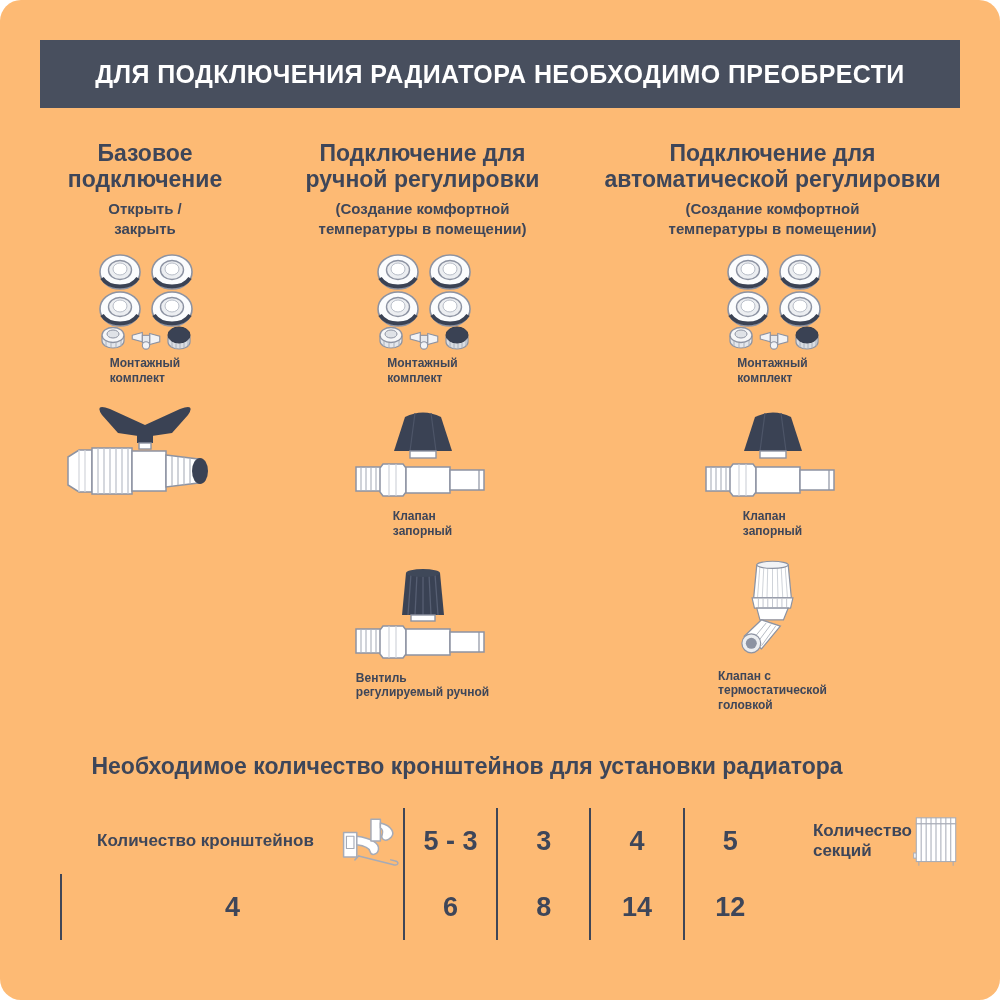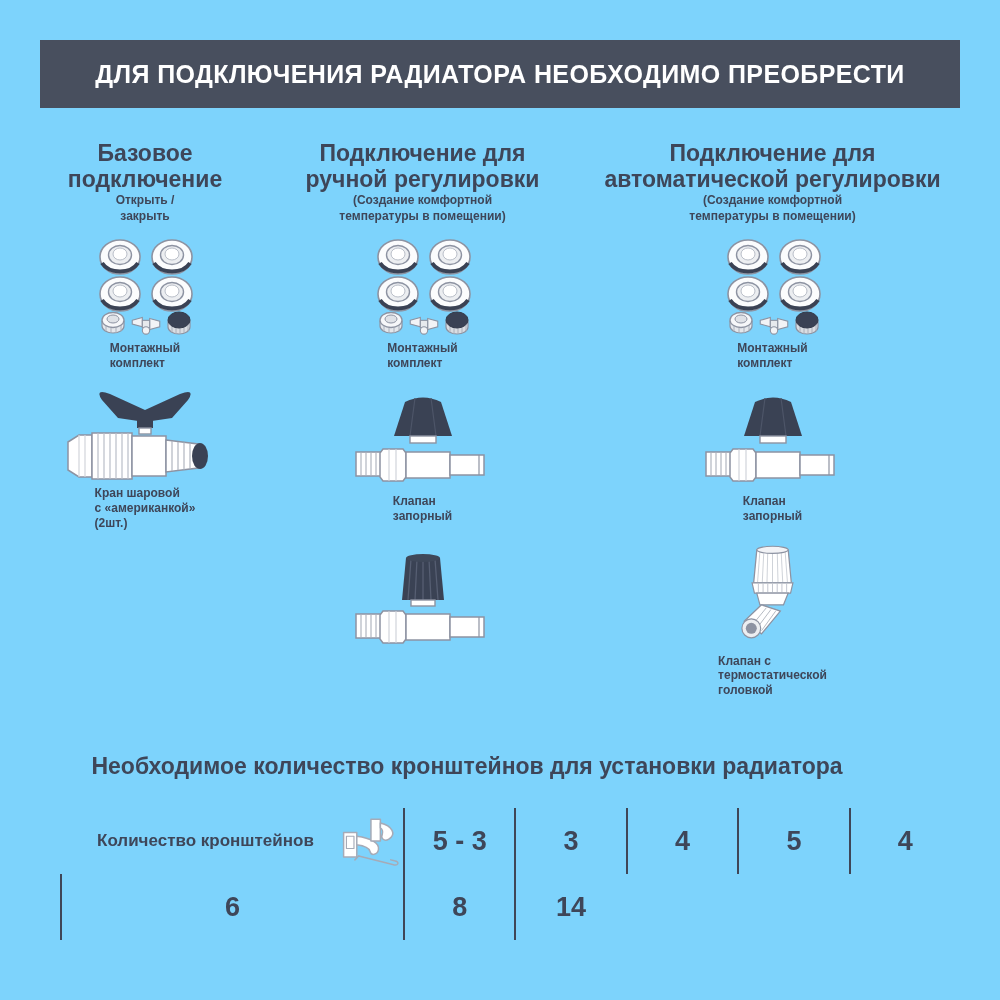--- a/index.html
+++ b/index.html
@@ -1,32 +1,32 @@
 <!DOCTYPE html>
 <html style="--banner-bg: #484f5e; --text-color: #3e4659; --divider: #3f4657;"><head>
 <meta charset="utf-8">
 <style>
   html,body { margin:0; padding:0; background:#fff; }
   .page {
-    position:relative; width:1000px; height:1000px; background:#7dd3fc;
+    position:relative; width:1000px; height:1000px; background:#fdba74;
     font-family:"Liberation Sans", sans-serif; font-weight:700;
-    color:var(--text-color,#3e4659); overflow:hidden;
+    color:var(--text-color,#3e4659); overflow:hidden;border-radius:21px;
   }
   .banner {
     position:absolute; left:40px; top:40px; width:920px; height:68px;
     background:var(--banner-bg,#484f5e); color:#ffffff;
     display:flex; align-items:center; justify-content:center;
     font-size:25px; letter-spacing:.4px; text-align:center;
   }
   .col { position:absolute; top:140px; display:flex; flex-direction:column; align-items:center; text-align:center; }
   .col-1 { left:20px;  width:250px; }
   .col-2 { left:275px; width:295px; }
   .col-3 { left:570px; width:405px; }
   .col-title { font-size:23px; line-height:1.13; white-space:pre-line; }
-  .col-sub   { font-size:12px; line-height:1.34; white-space:pre-line; }
+  .col-sub   { margin-top:7px; font-size:15px; line-height:1.34; white-space:pre-line; }
   .kit { margin-top:13px; line-height:0; }
   .item-label { margin-top:6px; font-size:12px; line-height:1.22; white-space:pre-line; text-align:left; }
   .valve { line-height:0; }
   .v-ball   { margin-top:18px; }
   .v-stop   { margin-top:18px; }
   .v-manual { margin-top:24px; }
   .v-thermo { margin-top:18px; }
   .table-title { position:absolute; top:753px; left:0; width:934px; text-align:center; font-size:23px; }
   .btable { position:absolute; left:60px; top:808px; width:900px; display:grid; grid-template-columns:343px repeat(5,1fr); }
   .bcell {
@@ -115,23 +115,20 @@
         <polygon points="8,54 19,47 32,47 32,89 19,89 8,82" fill="#fff" stroke="#8d93a2" stroke-width="1.5"></polygon>
         <path d="M19,47 V89 M25,47 V89" stroke="#d2d5db" stroke-width="1.2" fill="none"></path>
         <rect x="32" y="45" width="40" height="46" fill="#fff" stroke="#8d93a2" stroke-width="1.5"></rect>
         <path d="M38,45 V91 M44,45 V91 M50,45 V91 M56,45 V91 M62,45 V91 M68,45 V91" stroke="#b9bec8" stroke-width="1.2" fill="none"></path>
         <rect x="72" y="48" width="34" height="40" fill="#fff" stroke="#8d93a2" stroke-width="1.5"></rect>
         <polygon points="106,52 138,56 138,80 106,84" fill="#fff" stroke="#8d93a2" stroke-width="1.5"></polygon>
         <path d="M112,53 V83 M118,54 V82 M124,54 V82 M130,55 V81" stroke="#aab0ba" stroke-width="1.1" fill="none"></path>
         <ellipse cx="140" cy="68" rx="8" ry="13" fill="#3a4254"></ellipse>
       </svg>
     </div>
-    <div class="item-label">Кран шаровой
-с «американкой»
-(2шт.)</div>
   </div>
 
   <div class="col col-2">
     <div class="col-title">Подключение для
 ручной регулировки</div>
     <div class="col-sub">(Создание комфортной
 температуры в помещении)</div>
     <div class="kit">
       <svg width="108" height="98" viewBox="0 0 108 98">
           <use href="#sym-kit" width="108" height="98"></use>
@@ -151,20 +148,22 @@
 запорный</div>
     <div class="valve v-manual">
       <svg width="136" height="102" viewBox="0 0 136 102">
         <path d="M51,10 L47,52 L89,52 L85,10 Z" fill="#3a4254"></path>
         <path d="M56,11 L53,52 M62,11 L60,52 M68,12 L68,52 M74,11 L76,52 M80,11 L83,52" stroke="#565e72" stroke-width="1.3" fill="none"></path>
         <ellipse cx="68" cy="10" rx="17" ry="4" fill="#3f4859"></ellipse>
         <rect x="56" y="52" width="24" height="6" fill="#fff" stroke="#8d93a2" stroke-width="1.4"></rect>
         <use href="#sym-valve-body" x="-2" y="56" width="140" height="46"></use>
       </svg>
     </div>
+    <div class="item-label">Вентиль
+регулируемый ручной</div>
   </div>
 
   <div class="col col-3">
     <div class="col-title">Подключение для
 автоматической регулировки</div>
     <div class="col-sub">(Создание комфортной
 температуры в помещении)</div>
     <div class="kit">
       <svg width="108" height="98" viewBox="0 0 108 98">
           <use href="#sym-kit" width="108" height="98"></use>
@@ -218,19 +217,35 @@
             <path d="M23,46 L19,50" fill="none"></path>
           </g>
         </svg>
       </span>
     </div>
     <div class="bcell">5 - 3</div>
     <div class="bcell">3</div>
     <div class="bcell">4</div>
     <div class="bcell">5</div>
 
+    <div class="bcell blabel">
+      <span>Количество секций</span>
+      <span class="ticon">
+        <svg width="48" height="60" viewBox="0 0 56 68">
+          <g fill="#ffffff" stroke="#a6abb7" stroke-width="1.2">
+            <rect x="2" y="48" width="3" height="6"></rect>
+            <rect x="5" y="7" width="46" height="7"></rect>
+            <path d="M10.7,7 V14 M16.5,7 V14 M22.2,7 V14 M28,7 V14 M33.7,7 V14 M39.5,7 V14 M45.2,7 V14" fill="none"></path>
+            <rect x="5" y="14" width="46" height="44"></rect>
+            <path d="M10.7,14 V58 M16.5,14 V58 M22.2,14 V58 M28,14 V58 M33.7,14 V58 M39.5,14 V58 M45.2,14 V58" fill="none"></path>
+            <path d="M8,58 V63 M48,58 V63" fill="none"></path>
+          </g>
+        </svg>
+      </span>
+    </div>
     <div class="bcell">4</div>
     <div class="bcell">6</div>
     <div class="bcell">8</div>
     <div class="bcell">14</div>
+    <div class="bcell">12</div>
   </div>
 
 </div>
 
 </body></html>

